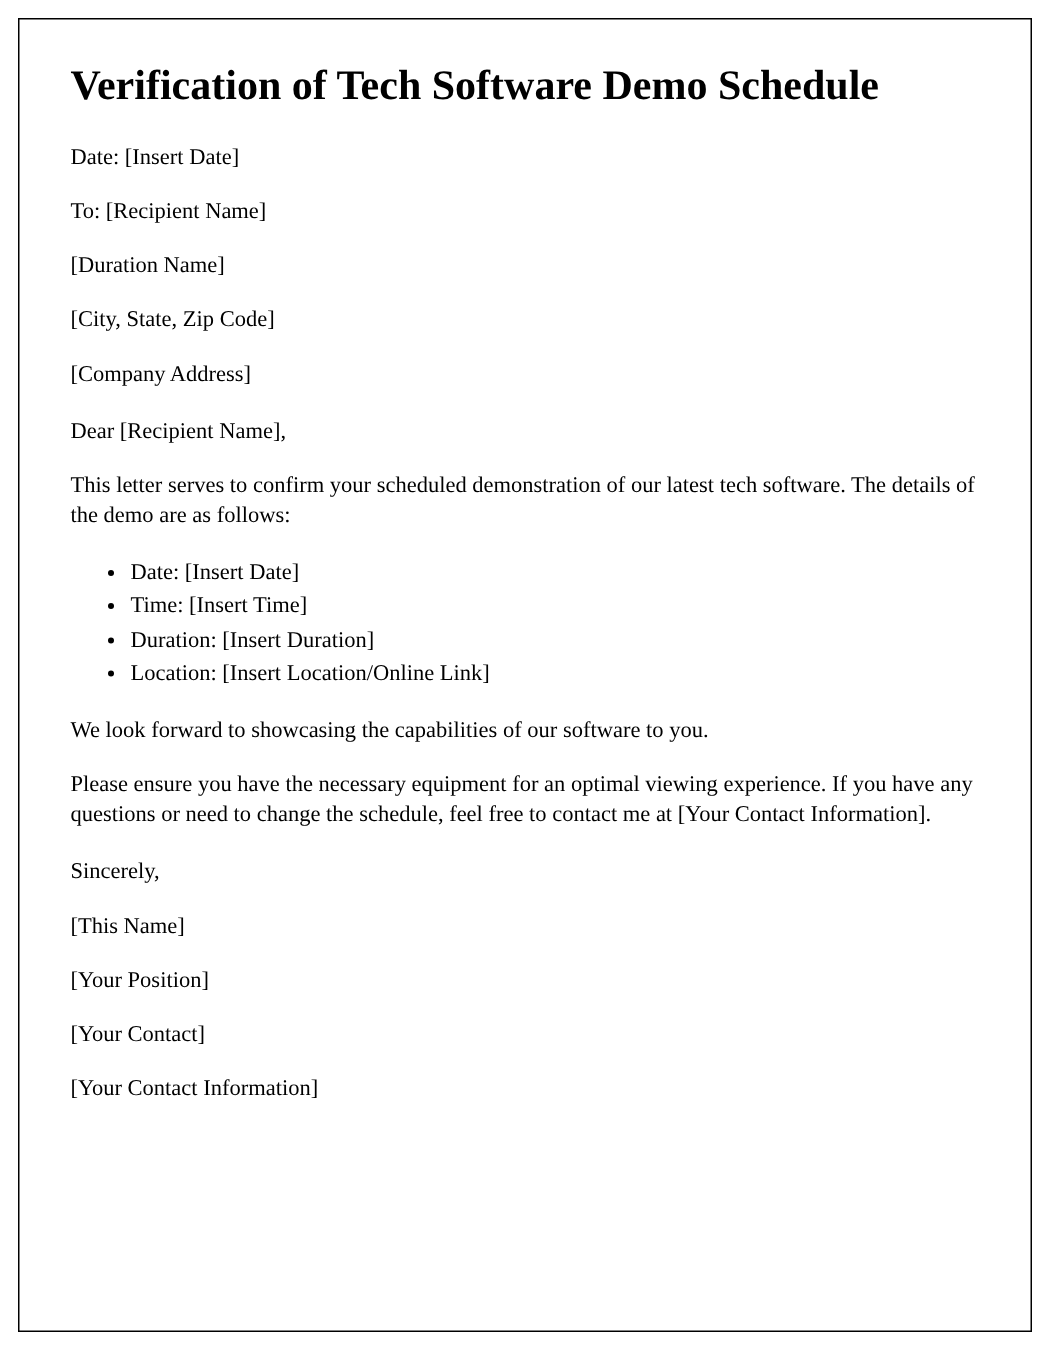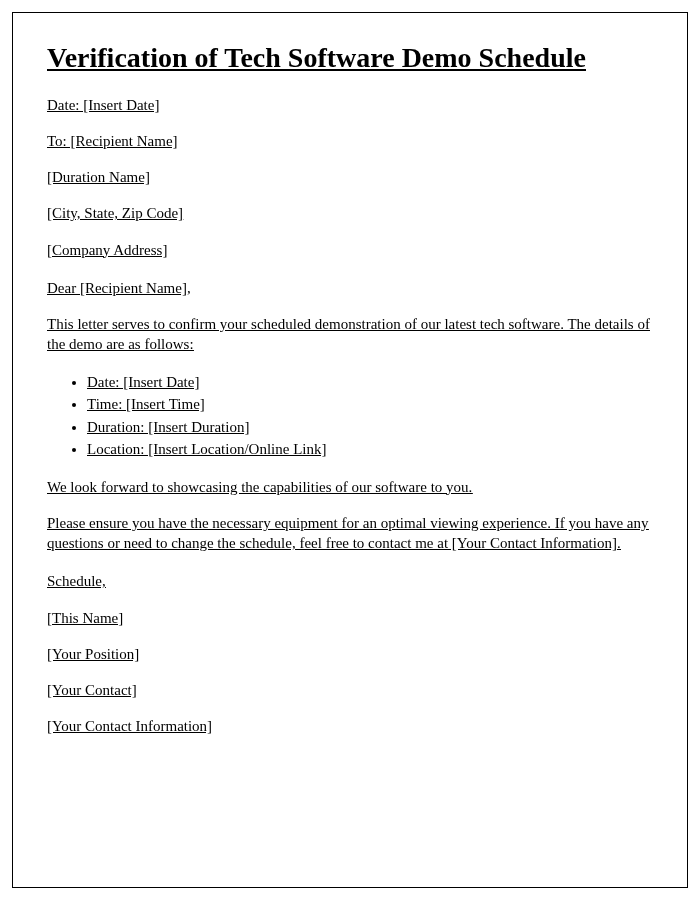--- a/index.html
+++ b/index.html
@@ -1,19 +1,18 @@
 <!DOCTYPE html>
 <html><head>
   <meta charset="utf-8">
   <style>
     * {
       margin: 0;
       padding: 0;
       box-sizing: border-box;
-      text-decoration: underline;
     }
     body {
       font-family: "Times New Roman", Times, serif;
       background: #ffffff;
       width: 700px;
       height: 900px;
       padding: 12px;
     }
     .page-border {
       border: 1px solid #000;
@@ -64,19 +63,19 @@
   <ul>
     <li>Date: [Insert Date]</li>
     <li>Time: [Insert Time]</li>
     <li>Duration: [Insert Duration]</li>
     <li>Location: [Insert Location/Online Link]</li>
   </ul>
 
   <p>We look forward to showcasing the capabilities of our software to you.</p>
   <p>Please ensure you have the necessary equipment for an optimal viewing experience. If you have any questions or need to change the schedule, feel free to contact me at [Your Contact Information].</p>
 
-  <p class="section-gap">Schedule,</p>
+  <p class="section-gap">Sincerely,</p>
   <p>[This Name]</p>
   <p>[Your Position]</p>
   <p>[Your Contact]</p>
   <p>[Your Contact Information]</p>
 
 </div>
 
 </body></html>

